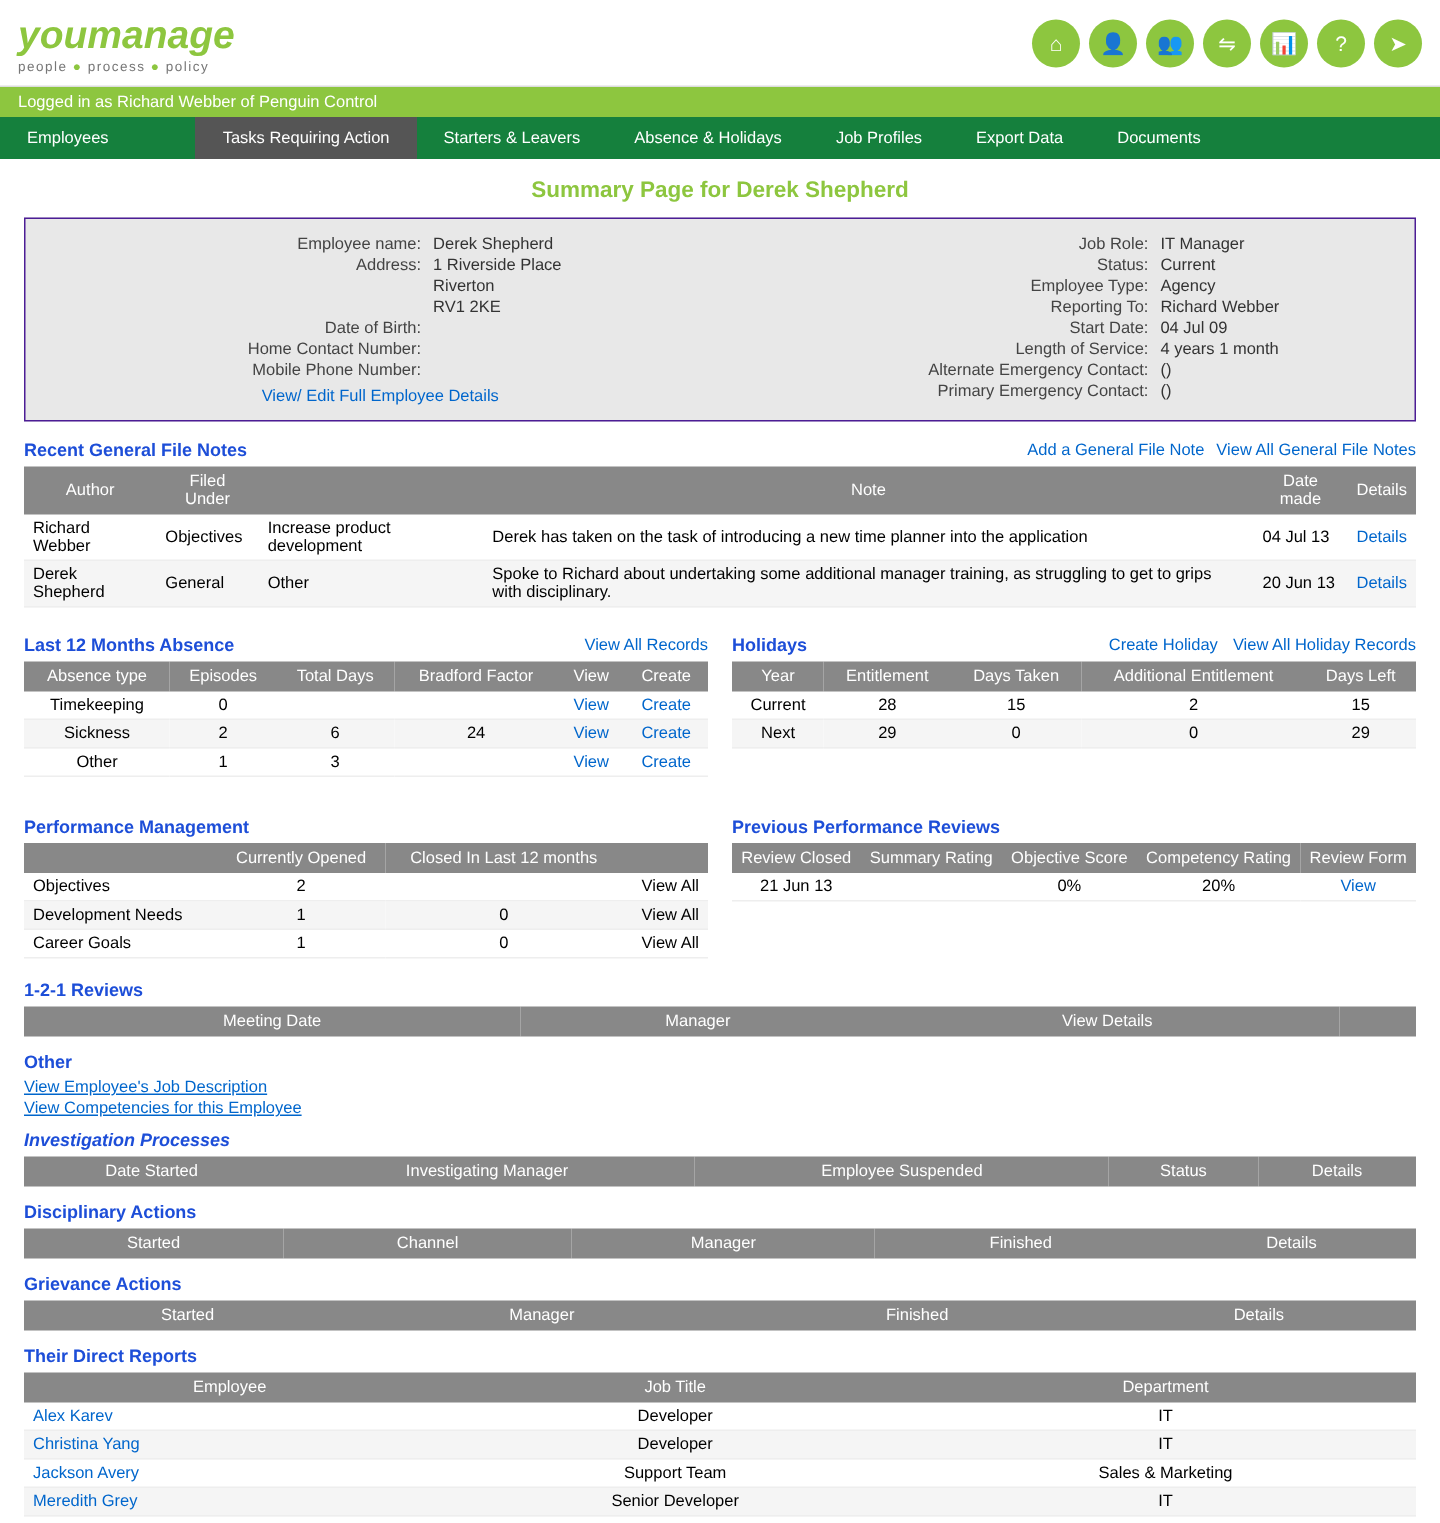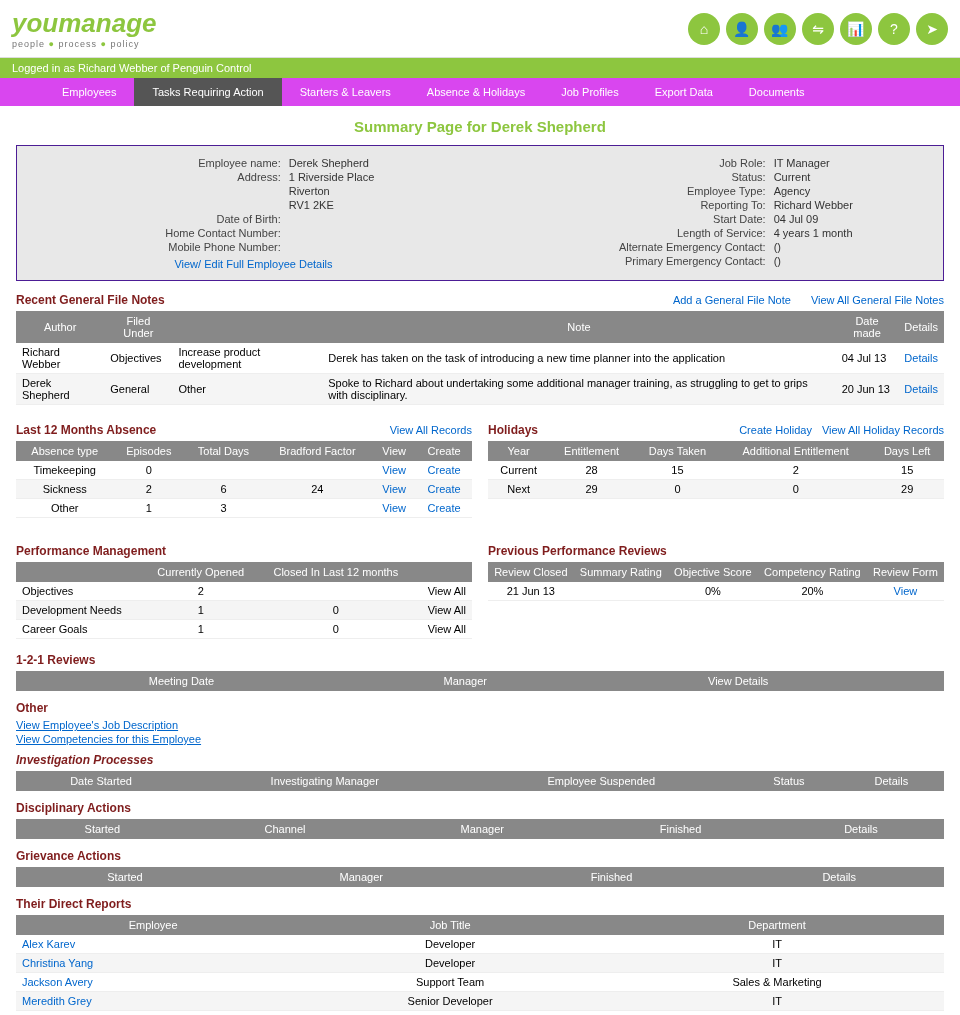--- a/index.html
+++ b/index.html
@@ -8,44 +8,44 @@
     
     .header { background: white; padding: 8px 12px; display: flex; align-items: center; justify-content: space-between; border-bottom: 1px solid #ddd; }
     .logo { display: flex; flex-direction: column; }
     .header-icons { display: flex; gap: 6px; }
     .header-icon { width: 32px; height: 32px; border-radius: 50%; background: #8dc63f; display: flex; align-items: center; justify-content: center; color: white; font-size: 14px; cursor: pointer; }
 
     
     .login-bar { background: #8dc63f; color: white; padding: 4px 12px; font-size: 11px; }
 
     
-    nav { background: #d946ef; display: flex; padding-left: 44px; }
+    nav { background: #15803d; display: flex; }
     nav a { color: white; text-decoration: none; padding: 8px 18px; font-size: 11px; display: flex; align-items: center; justify-content: center; text-align: center; cursor: pointer; }
-    nav a.active { background: #555; }
+    nav a.active { background: #555; margin-left: 40px; }
 
     
     .main { background: white; padding: 12px 16px; }
 
     
     .page-title { text-align: center; color: #8dc63f; font-size: 15px; font-weight: bold; margin-bottom: 10px; }
 
     
     .emp-info { background: #e8e8e8; border: 1px solid #4c1d95; padding: 10px; display: flex; margin-bottom: 12px; }
     .emp-info-left { flex: 1; }
     .emp-info-right { flex: 1; }
     .emp-info table { width: 100%; border-collapse: collapse; }
     .emp-info td { padding: 1px 4px; font-size: 11px; }
     .emp-info td.label { text-align: right; color: #444; white-space: nowrap; }
     .emp-info td.value { color: #333; }
     .emp-info-link { text-align: center; margin-top: 4px; }
     .emp-info-link a { color: #0066cc; text-decoration: none; font-size: 11px; }
 
     
     .section-header { display: flex; justify-content: space-between; align-items: center; margin: 10px 0 4px 0; }
-    .section-title { font-weight: bold; font-size: 12px; color: #7f1d1d; }
+    .section-title { font-weight: bold; font-size: 12px; color: #1d4ed8; }
     .section-link { color: #0066cc; text-decoration: none; font-size: 11px; cursor: pointer; }
 
     
     .data-table { width: 100%; border-collapse: collapse; margin-bottom: 8px; }
     .data-table th { background: #888; color: white; padding: 4px 6px; text-align: center; font-size: 11px; font-weight: normal; }
     .data-table td { padding: 3px 6px; text-align: center; font-size: 11px; border-bottom: 1px solid #eee; }
     .data-table tr:nth-child(even) { background: #f5f5f5; }
     .data-table a { color: #0066cc; text-decoration: none; }
 
     
@@ -195,21 +195,21 @@
           <td class="label">Primary Emergency Contact:</td>
           <td class="value">()</td>
         </tr>
       </tbody>
         </table>
     </div>
   </div>
 
   <div class="section-header">
     <span class="section-title">Recent General File Notes</span>
-    <div style="display:flex; gap:20px;">
+    <div style="display:flex; gap:8px;">
       <a class="section-link">Add a General File Note</a>
       <a class="section-link">View All General File Notes</a>
     </div>
   </div>
   <table class="notes-table">
     <thead>
       <tr>
         <th>Author</th>
         <th>Filed Under</th>
         <th></th>

